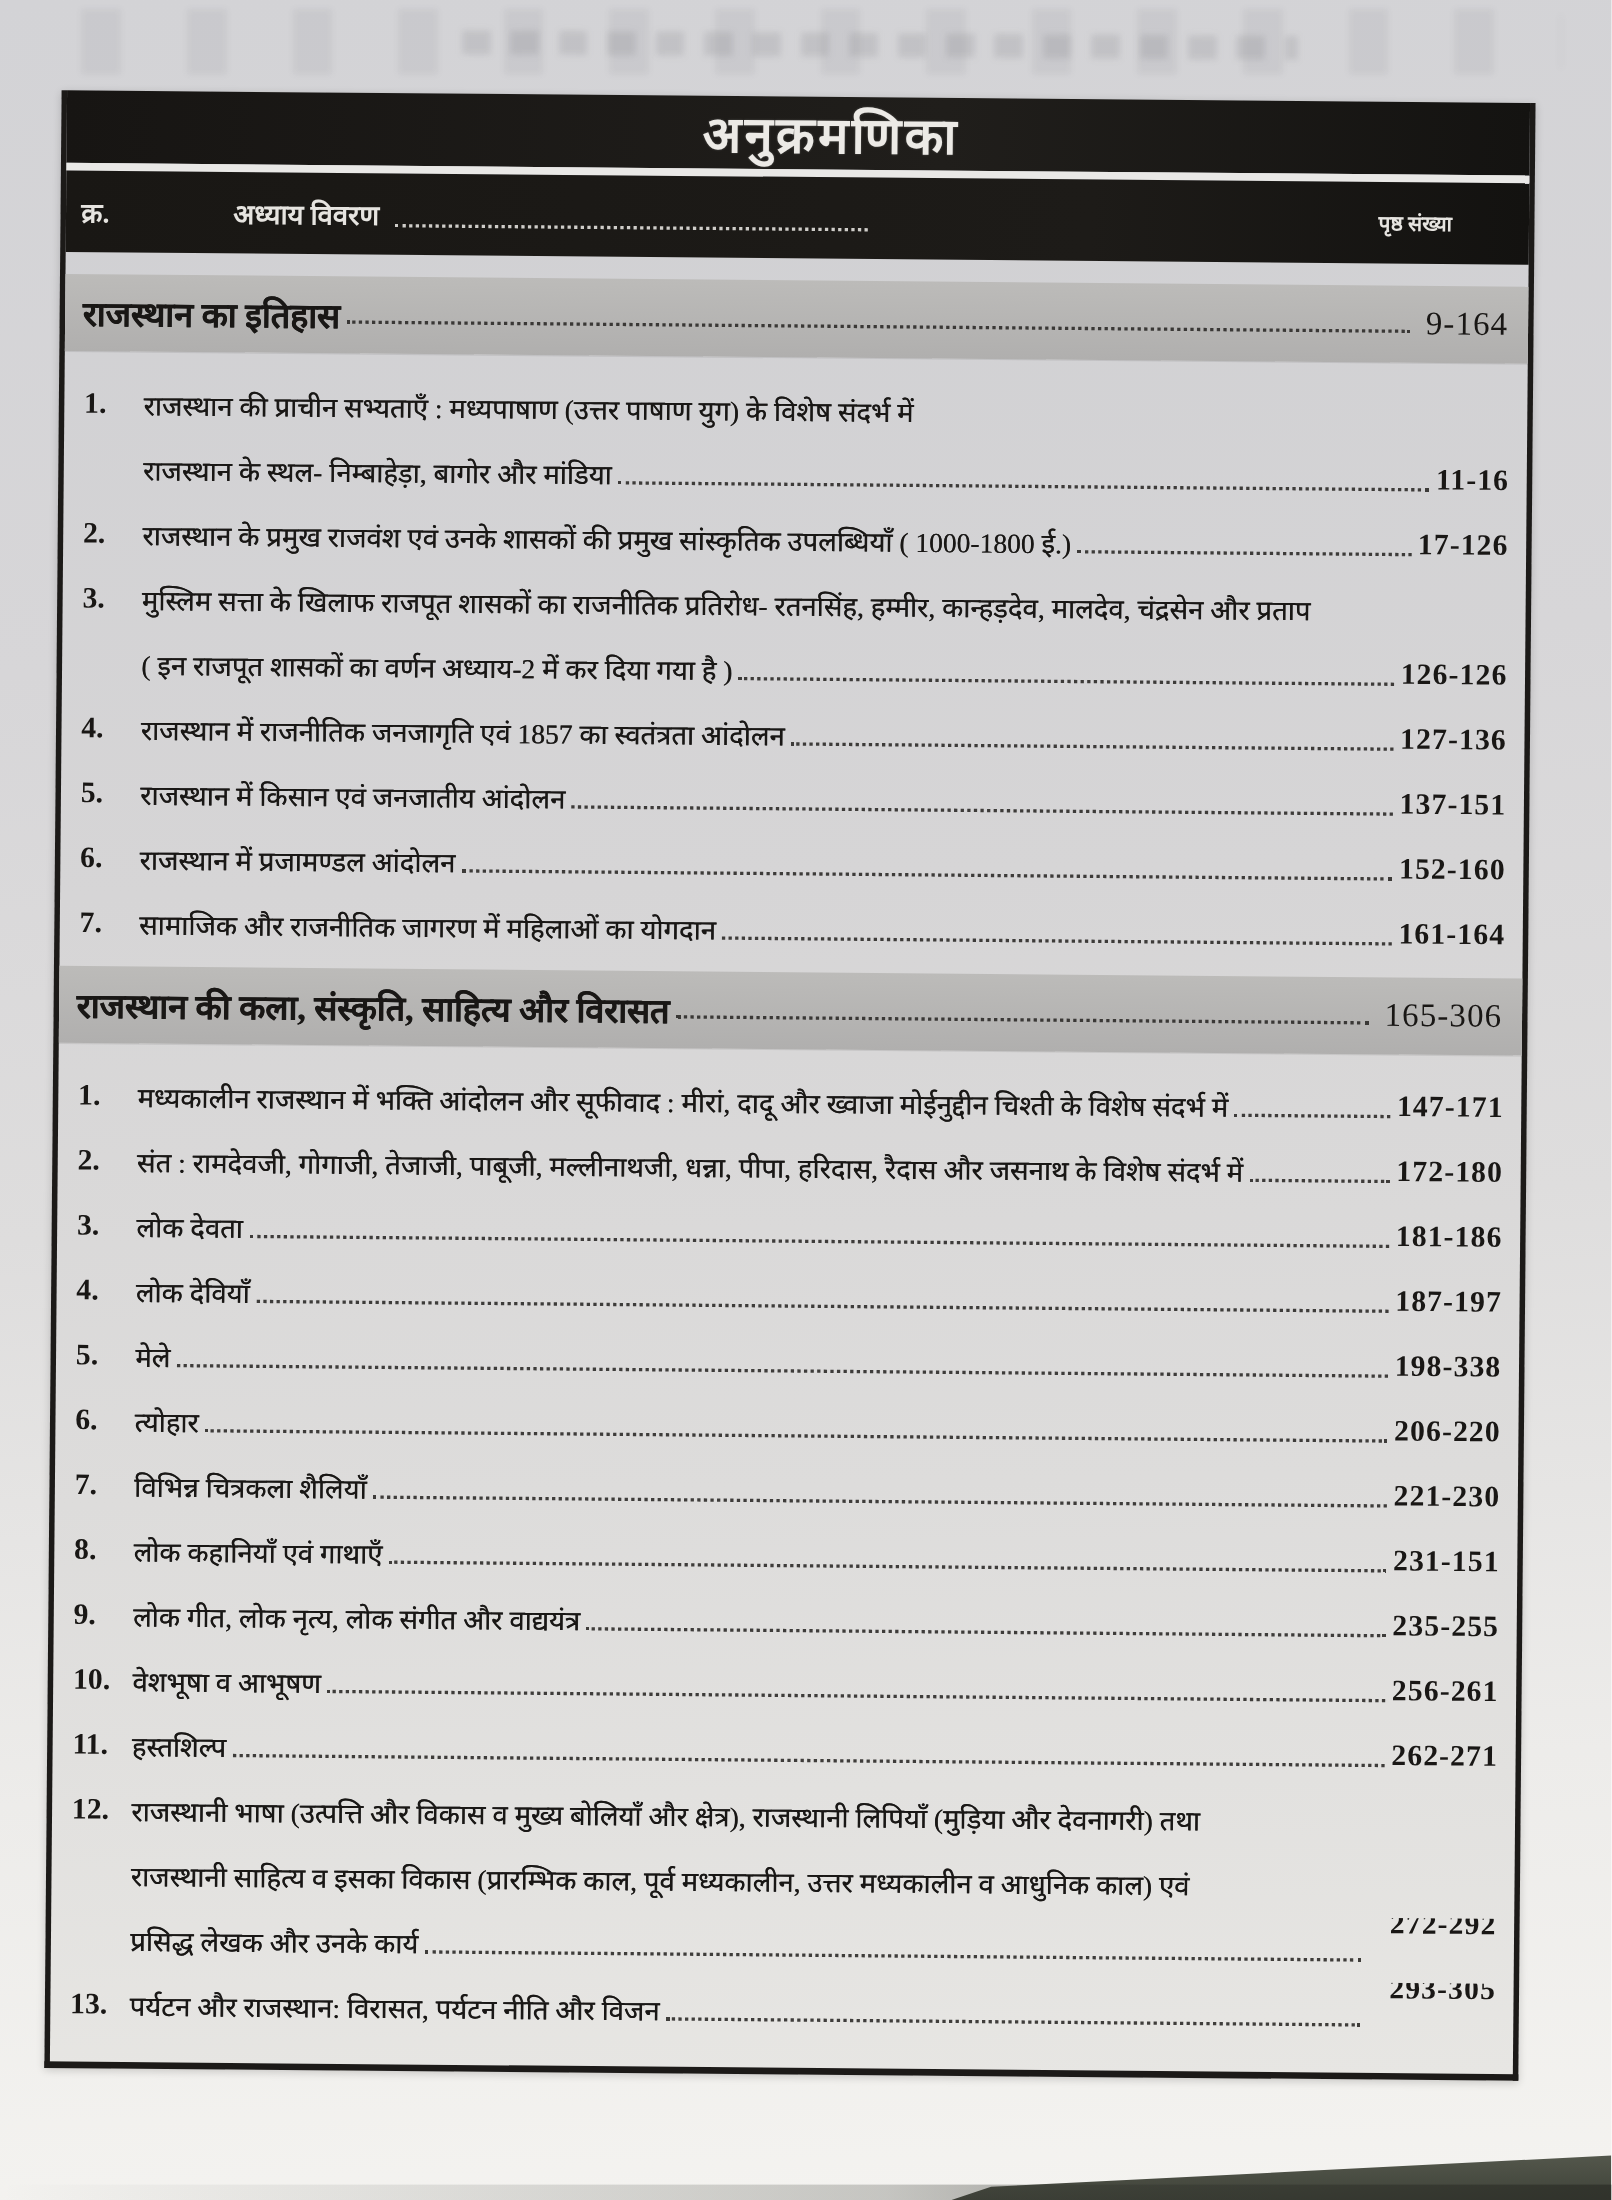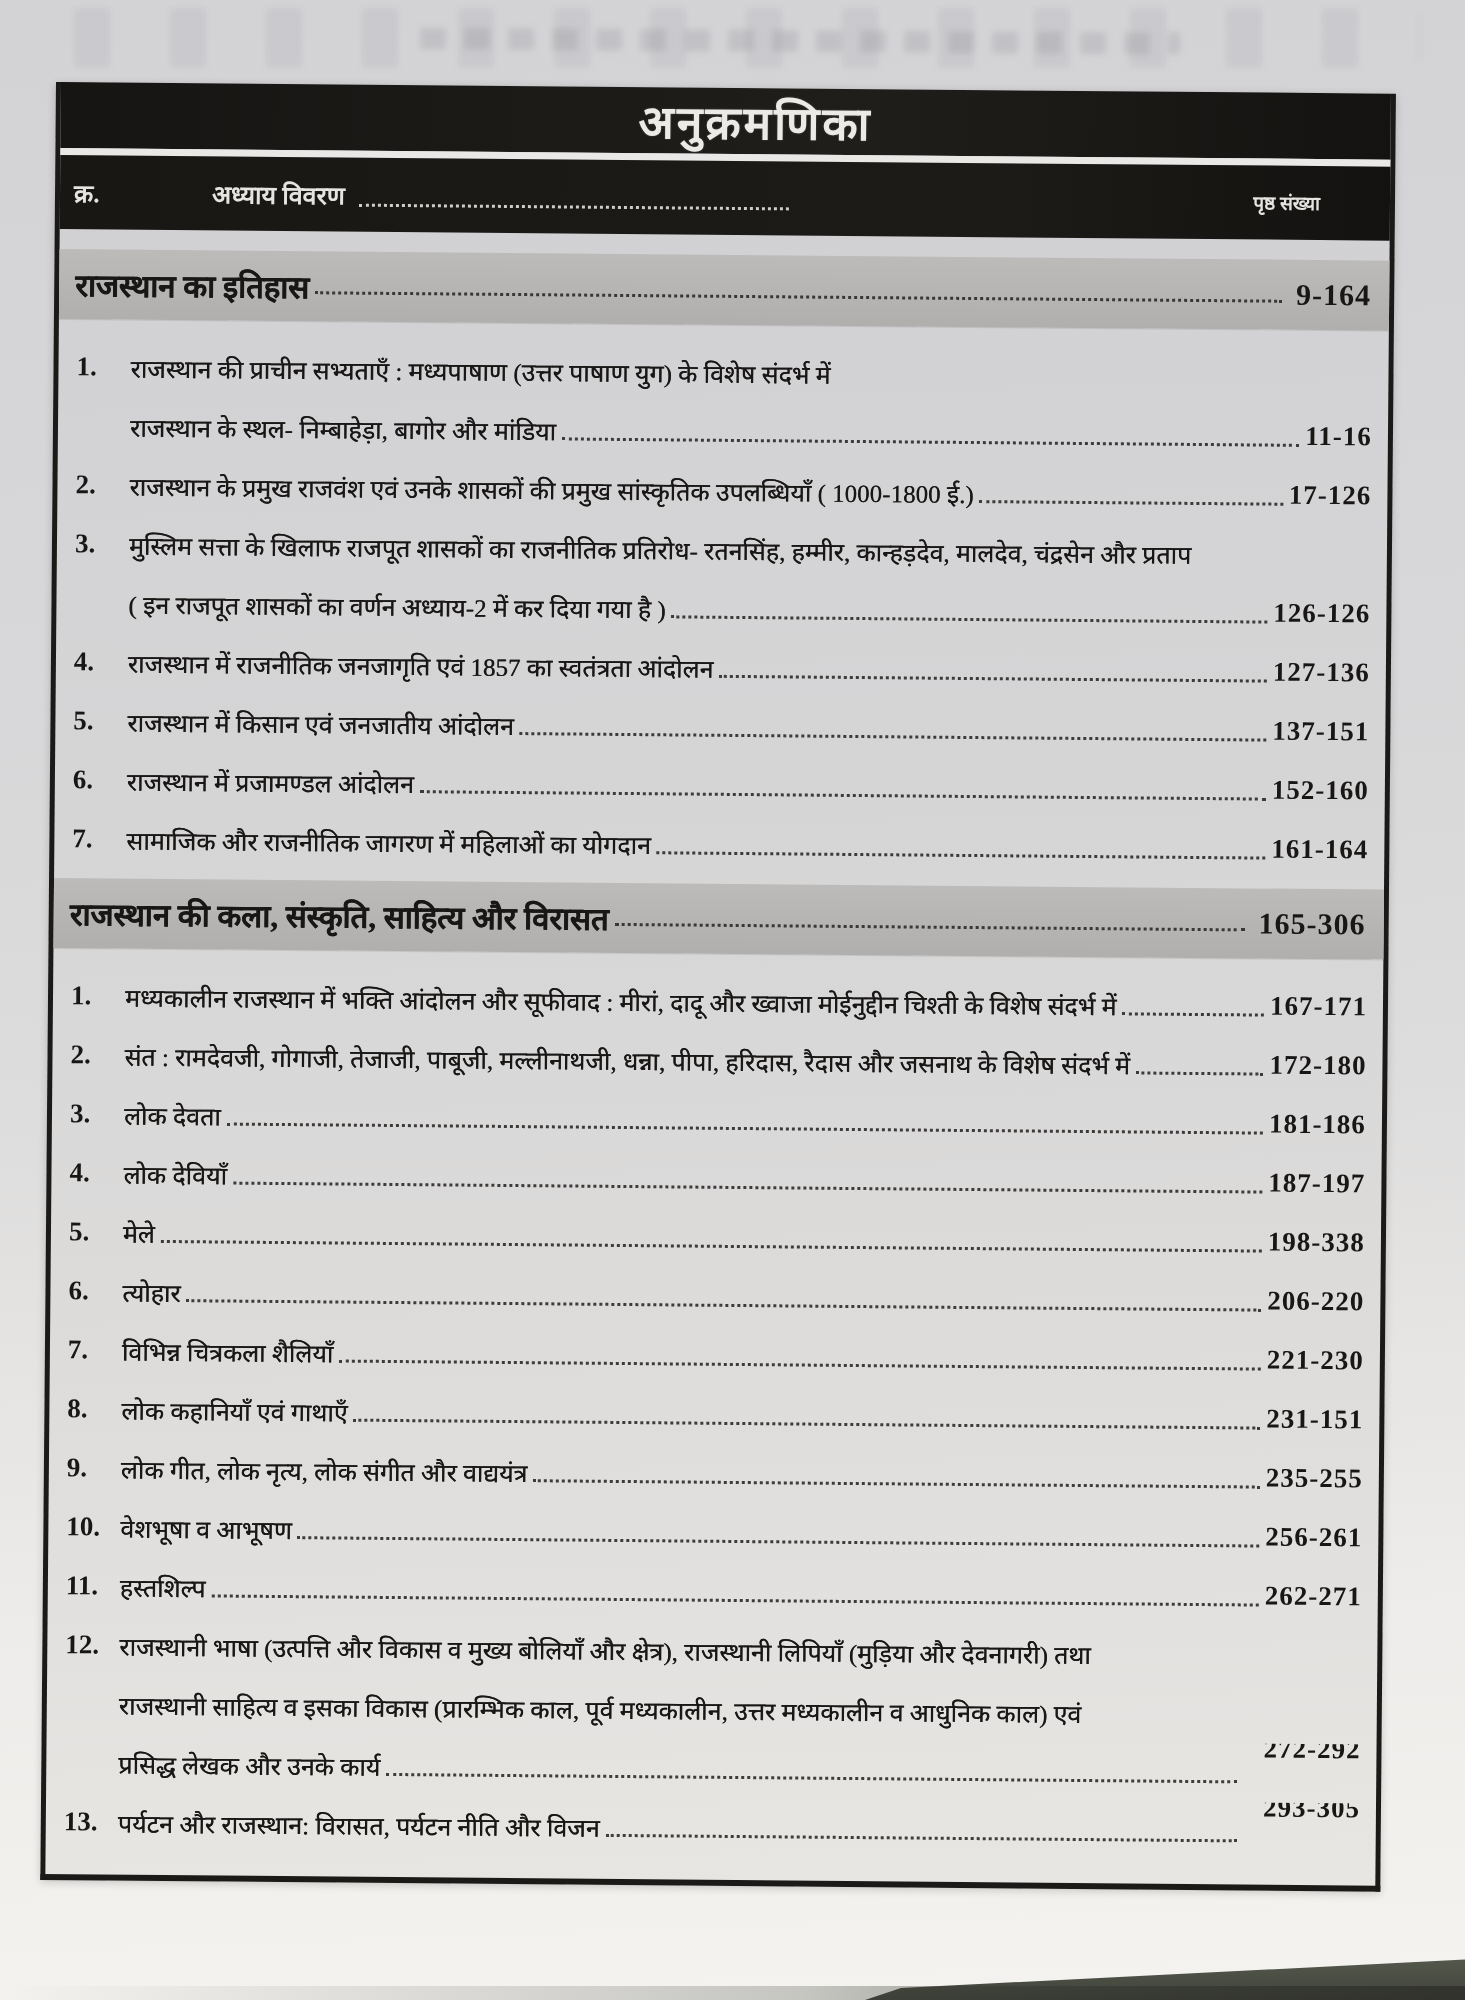--- a/index.html
+++ b/index.html
@@ -52,21 +52,21 @@
   .headband .pagecol{font-size:19px;}
   
   .toc{padding:10px 0 0 0;}
   .secband{
     height:70px;background:linear-gradient(180deg,#bcbbb9,#b0afae);
     display:flex;align-items:center;padding:0 18px 0 16px;
     margin:10px 0 18px 0;box-shadow:0 1px 0 rgba(0,0,0,.08);
   }
   .secband .sectitle{font-size:31px;font-weight:bold;white-space:nowrap;text-shadow:.4px 0 #222;}
   .secband .leader{transform:translateY(6px);}
-  .secband .secpages{font-size:30px;font-weight:bold;margin-left:8px;letter-spacing:1px;}
+  .secband .secpages{font-size:30px;font-weight:normal;margin-left:8px;letter-spacing:1px;}
   .row{
     height:59px;display:flex;align-items:center;
     padding:0 16px 0 18px;overflow:hidden;
   }
   .num{width:54px;flex:0 0 54px;font-weight:bold;font-size:27px;}
   .txt{font-size:25px;white-space:nowrap;text-shadow:.3px 0 #333;}
   .leader{
     flex:1 1 auto;min-width:12px;border-bottom:3px dotted #2d2b29;
     margin:0 6px;transform:translateY(9px);opacity:.9;
   }
@@ -160,21 +160,21 @@
       </div>
       <div class="secband">
         <span class="sectitle">राजस्थान की कला, संस्कृति, साहित्य और विरासत</span>
         <span class="leader"></span>
         <span class="secpages">165-306</span>
       </div>
       <div class="row">
         <span class="num">1.</span>
         <span class="txt">मध्यकालीन राजस्थान में भक्ति आंदोलन और सूफीवाद : मीरां, दादू और ख्वाजा मोईनुद्दीन चिश्ती के विशेष संदर्भ में</span>
         <span class="leader"></span>
-        <span class="pages">167-171</span>
+        <span class="pages">147-171</span>
       </div>
       <div class="row">
         <span class="num">2.</span>
         <span class="txt">संत : रामदेवजी, गोगाजी, तेजाजी, पाबूजी, मल्लीनाथजी, धन्ना, पीपा, हरिदास, रैदास और जसनाथ के विशेष संदर्भ में</span>
         <span class="leader"></span>
         <span class="pages">172-180</span>
       </div>
       <div class="row">
         <span class="num">3.</span>
         <span class="txt">लोक देवता</span>

